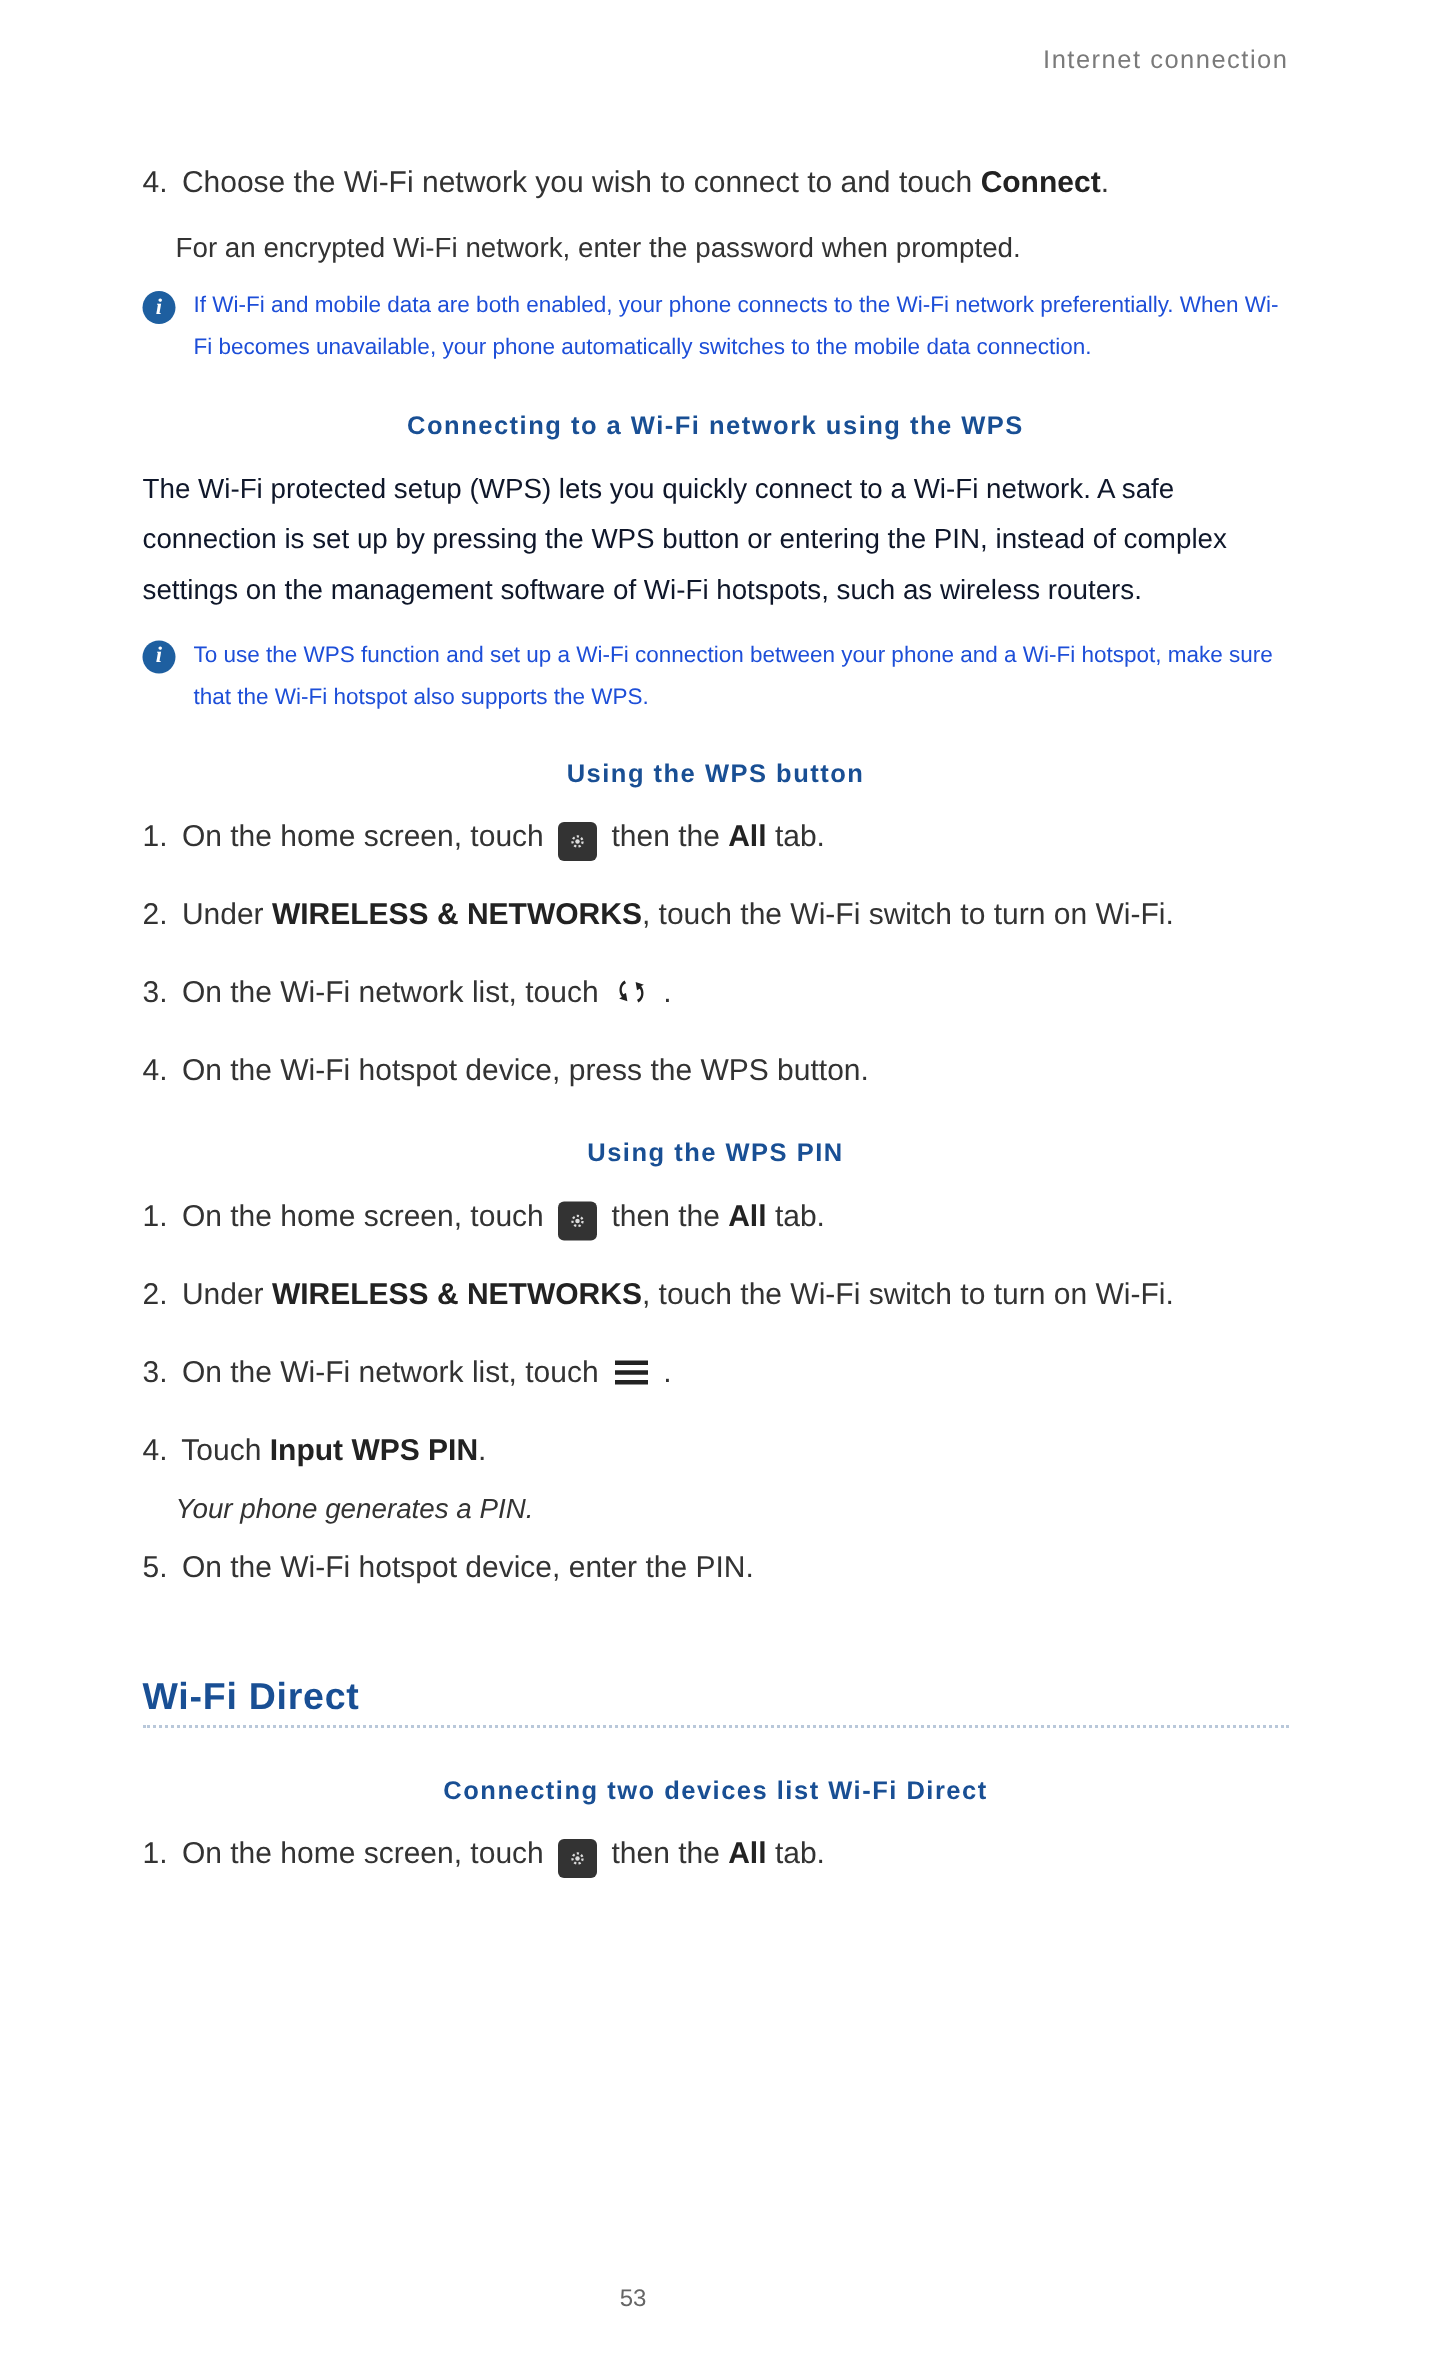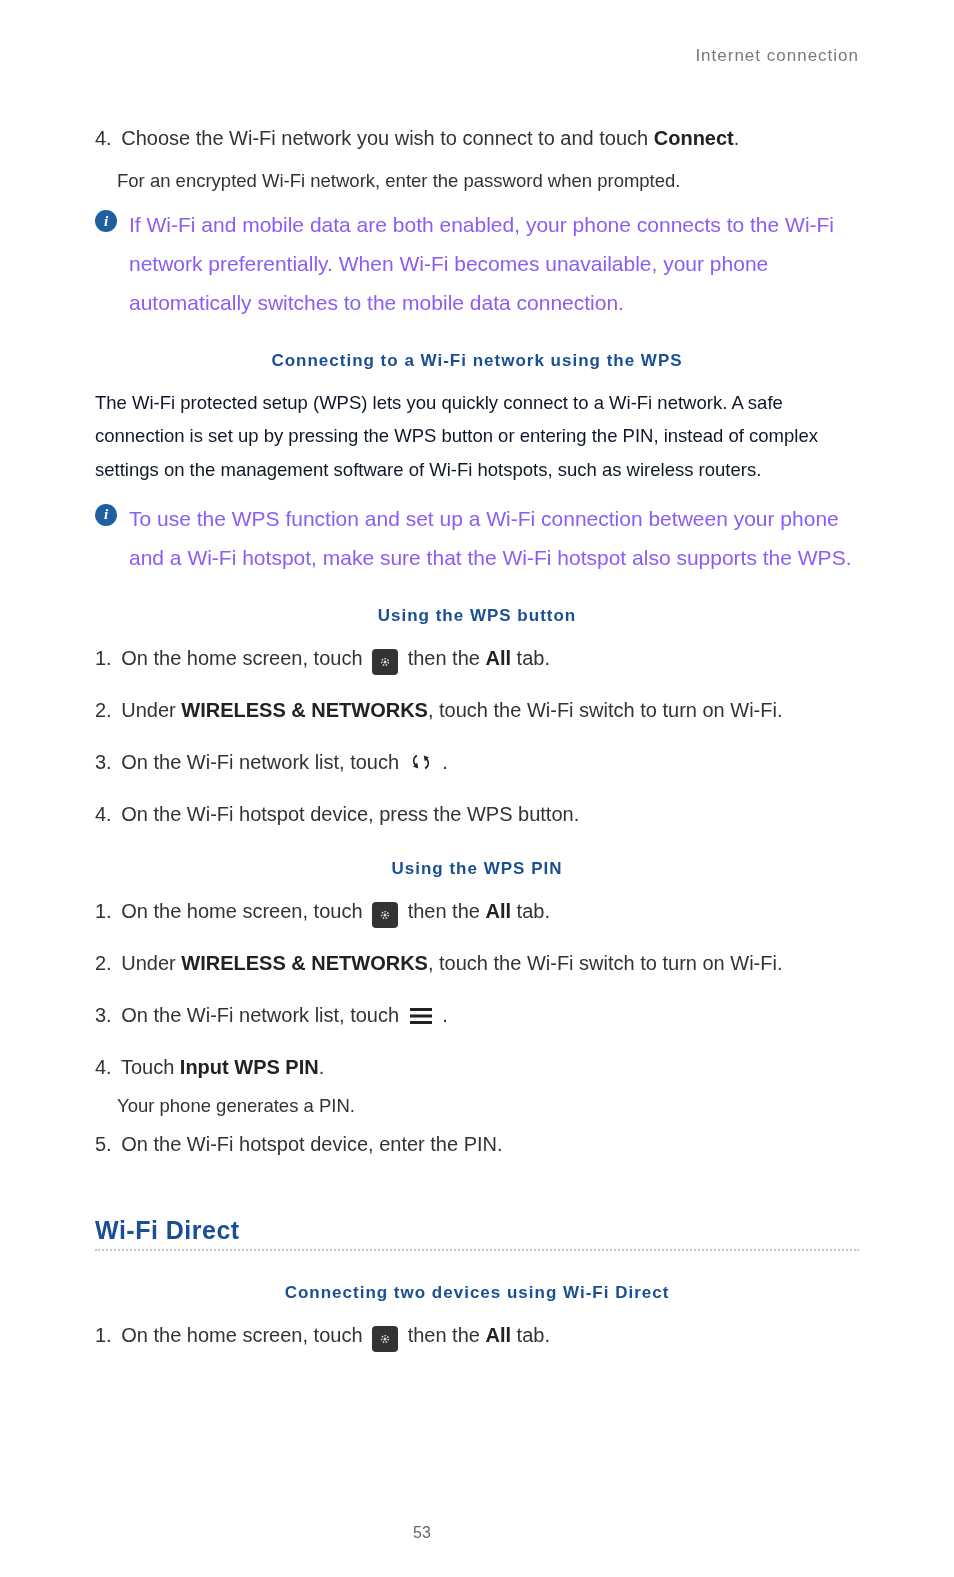--- a/index.html
+++ b/index.html
@@ -5,21 +5,21 @@
   * { box-sizing: border-box; margin: 0; padding: 0; }
   body {
     width: 954px;
     height: 1577px;
     background: #fff;
     font-family: "Segoe UI", Arial, sans-serif;
     color: #333;
     position: relative;
   }
   .page {
-    padding: 46px 95px 0 95px;
+    padding: 30px 95px 0 95px;
   }
   .header {
     text-align: right;
     color: #7a7a7a;
     font-size: 17px;
     letter-spacing: 1px;
     margin-bottom: 55px;
   }
   .step {
     font-size: 20px;
@@ -50,22 +50,22 @@
     align-items: center;
     justify-content: center;
     font-style: italic;
     font-family: Georgia, serif;
     font-weight: bold;
     font-size: 15px;
     flex: 0 0 22px;
     margin-top: 4px;
   }
   .info-text {
-    font-size: 21px;
-    color: #8b5cf6;
+    font-size: 15px;
+    color: #1d4ed8;
     line-height: 1.85;
     flex: 1;
   }
   .h2 {
     color: #194f94;
     font-size: 17px;
     font-weight: bold;
     letter-spacing: 1px;
     margin: 28px 0 15px 0;
     text-align: center;
@@ -215,31 +215,31 @@
             <rect x="1" y="7.5" width="22" height="3" fill="#222"></rect>
             <rect x="1" y="14" width="22" height="3" fill="#222"></rect>
           </svg>
       </span>
       <span> .</span>
     </div>
     <div class="step" style="margin-bottom:6px;">
       <span class="step-num">4.</span>
       <span>Touch </span><b>Input WPS PIN</b><span>.</span>
     </div>
-    <div class="step-indent" style="margin-bottom:6px;">Your phone generates a PIN.</div>
+    <div class="step-indent" style="margin-bottom:6px;font-style:italic;">Your phone generates a PIN.</div>
     <div class="step">
       <span class="step-num">5.</span>
       <span>On the Wi-Fi hotspot device, enter the PIN.</span>
     </div>
   </div>
 
   <div class="h1">Wi-Fi Direct</div>
   <div class="dotted"></div>
 
-  <div class="h2" style="margin-top:32px;">Connecting two devices using Wi-Fi Direct</div>
+  <div class="h2" style="margin-top:32px;">Connecting two devices list Wi-Fi Direct</div>
   <div class="step">
     <span class="step-num">1.</span>
     <span>On the home screen, touch </span>
     <span class="inline-icon">
       <svg viewBox="0 0 24 24">
           <circle cx="12" cy="12" r="4.5" fill="none" stroke="#ddd" stroke-width="2" stroke-dasharray="2 2"></circle>
           <circle cx="12" cy="12" r="2" fill="#ddd"></circle>
         </svg>
     </span>
     <span> then the </span><b>All</b><span> tab.</span>

